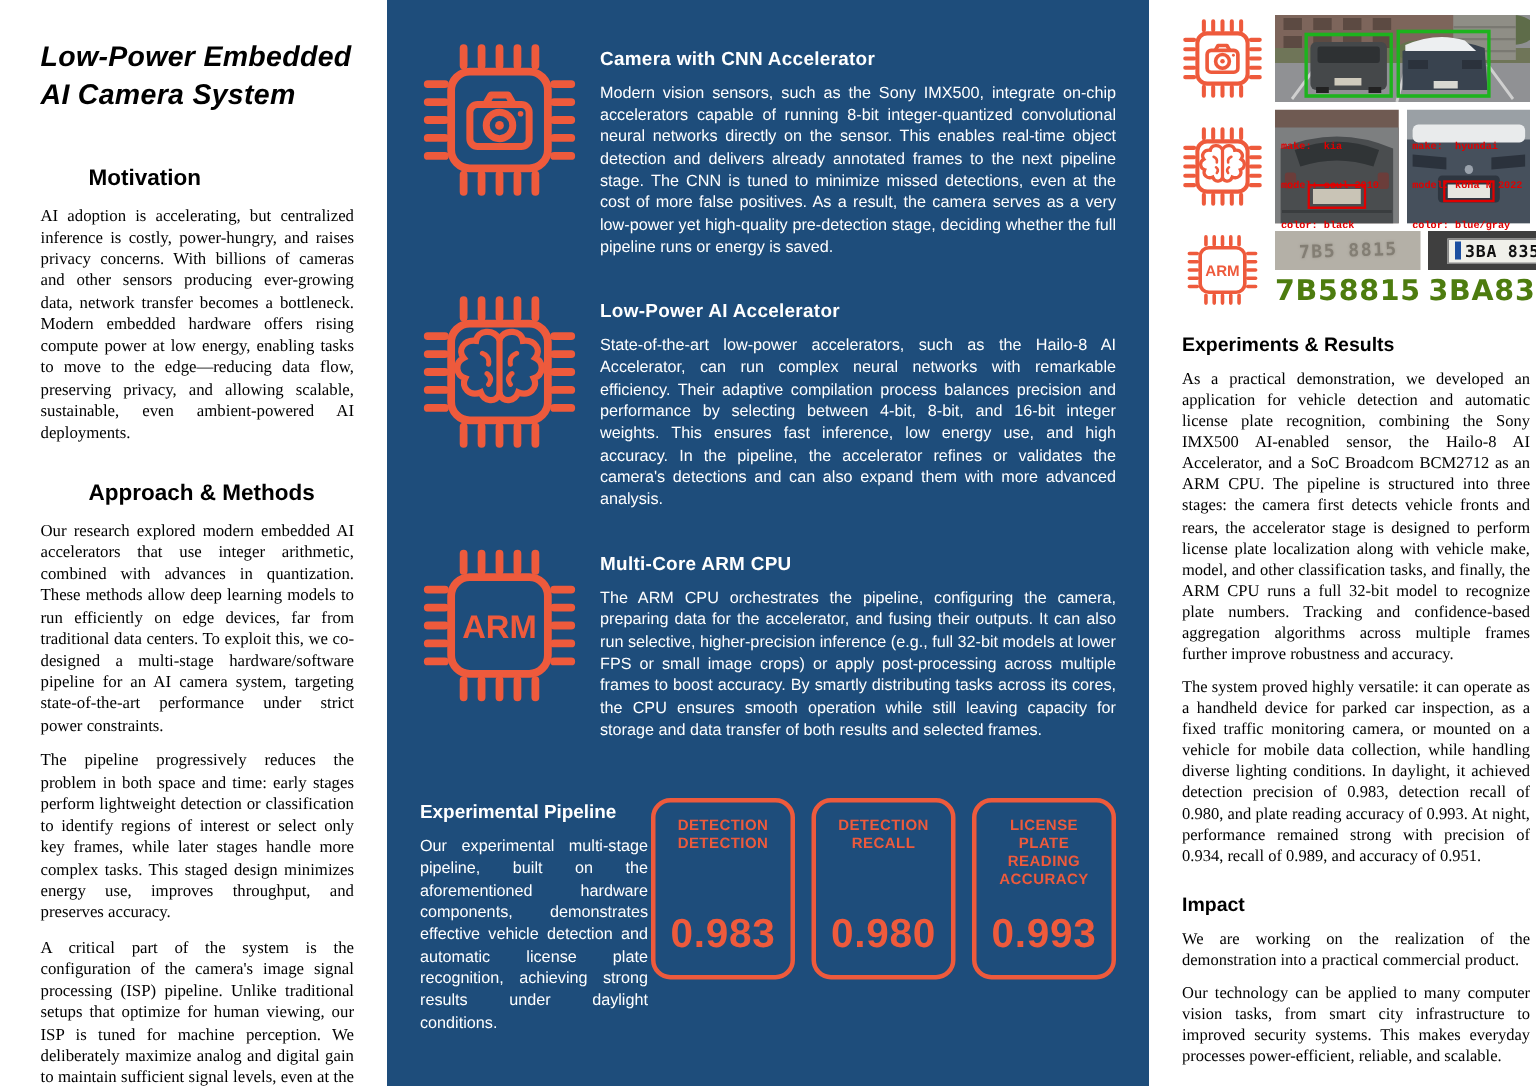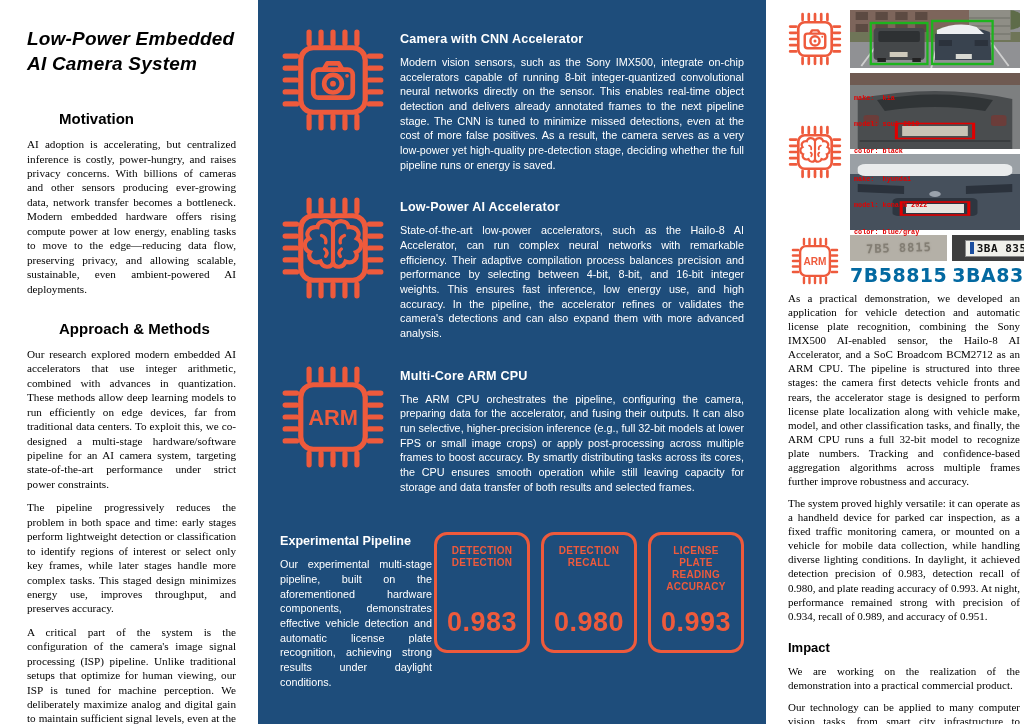--- a/index.html
+++ b/index.html
@@ -30,38 +30,38 @@
                padding:10px 4px 12px 4px;text-align:center;}
   .metric-label{color:var(--accent_orange);font-weight:bold;font-size:10px;line-height:1.2;letter-spacing:.3px;}
   .metric-value{color:var(--accent_orange);font-weight:bold;font-size:27px;letter-spacing:.5px;}
   
   .demo-row{display:flex;gap:8px;margin-bottom:5px;align-items:center;}
   .demo-icon{width:54px;flex:none;display:flex;justify-content:center;}
   .demo-icon svg{width:54px;height:54px;}
   .demo-icon.small svg{width:48px;height:48px;}
   .demo-media{flex:1;min-width:0;}
   .scene{width:100%;height:58px;display:block;}
-  .crops{display:flex;gap:5px;flex-direction:column;}
+  .crops{display:flex;gap:5px;}
   .crop{position:relative;flex:1;}
   .crop svg{width:100%;height:76px;display:block;}
   .ann{position:absolute;top:3px;left:4px;font-family:"Liberation Mono",monospace;
        font-weight:bold;font-size:6.8px;line-height:1.3;color:var(--ann_red);white-space:pre;}
   .plates{display:flex;gap:5px;}
   .plate-col{flex:1;text-align:center;}
   .plate-crop{height:26px;display:flex;align-items:center;justify-content:center;overflow:hidden;}
   .plate-crop.gray{background:#b4b0a7;}
   .plate-crop.dark{background:#3f3f3f;}
   .plate-blur{font-family:"DejaVu Sans Mono",monospace;font-weight:bold;font-size:12px;color:#837e74;
               letter-spacing:1px;text-shadow:0 0 2px #9a958b;transform:rotate(-2deg);white-space:pre;}
   .plate-white{background:#f0f0ea;border:1px solid #888;padding:1px 4px;display:flex;align-items:center;gap:3px;}
   .plate-white b{font-family:"DejaVu Sans Mono",monospace;font-weight:bold;font-size:11px;color:#111;
                  letter-spacing:.5px;white-space:pre;}
   .eu-strip{width:4px;height:12px;background:#1c4fa0;}
   .plate-num{font-family:"DejaVu Sans",sans-serif;font-weight:bold;font-size:19px;letter-spacing:.5px;
-             color:#0369a1;margin-top:3px;}
+             color:#4d7c0f;margin-top:3px;}
   .rhead{font-size:13px;font-weight:bold;margin:17px 0 9px 0;}
   .col-right .serifp{font-size:11px;line-height:1.28;margin-bottom:8px;}
 </style>
 </head>
 <body>
 
 <div class="page">
 
   <aside class="col-left">
     <h1 class="title">Low-Power Embedded AI Camera System</h1>
@@ -308,20 +308,21 @@
             <span class="plate-white">
                 <span class="eu-strip"></span>
                 <b>3BA 8358</b>
               </span>
           </div>
           <div class="plate-num">3BA8358</div>
         </div>
       </div>
     </div>
 
+    <h2 class="rhead">Experiments &amp; Results</h2>
     <p class="serifp">As a practical demonstration, we developed an application for vehicle detection and automatic license plate recognition, combining the Sony IMX500 AI-enabled sensor, the Hailo-8 AI Accelerator, and a SoC Broadcom BCM2712 as an ARM CPU. The pipeline is structured into three stages: the camera first detects vehicle fronts and rears, the accelerator stage is designed to perform license plate localization along with vehicle make, model, and other classification tasks, and finally, the ARM CPU runs a full 32-bit model to recognize plate numbers. Tracking and confidence-based aggregation algorithms across multiple frames further improve robustness and accuracy.</p>
     <p class="serifp">The system proved highly versatile: it can operate as a handheld device for parked car inspection, as a fixed traffic monitoring camera, or mounted on a vehicle for mobile data collection, while handling diverse lighting conditions. In daylight, it achieved detection precision of 0.983, detection recall of 0.980, and plate reading accuracy of 0.993. At night, performance remained strong with precision of 0.934, recall of 0.989, and accuracy of 0.951.</p>
 
     <h2 class="rhead">Impact</h2>
     <p class="serifp">We are working on the realization of the demonstration into a practical commercial product.</p>
     <p class="serifp">Our technology can be applied to many computer vision tasks, from smart city infrastructure to improved security systems. This makes everyday processes power-efficient, reliable, and scalable.</p>
   </aside>
 </div>
 
 </body></html>

